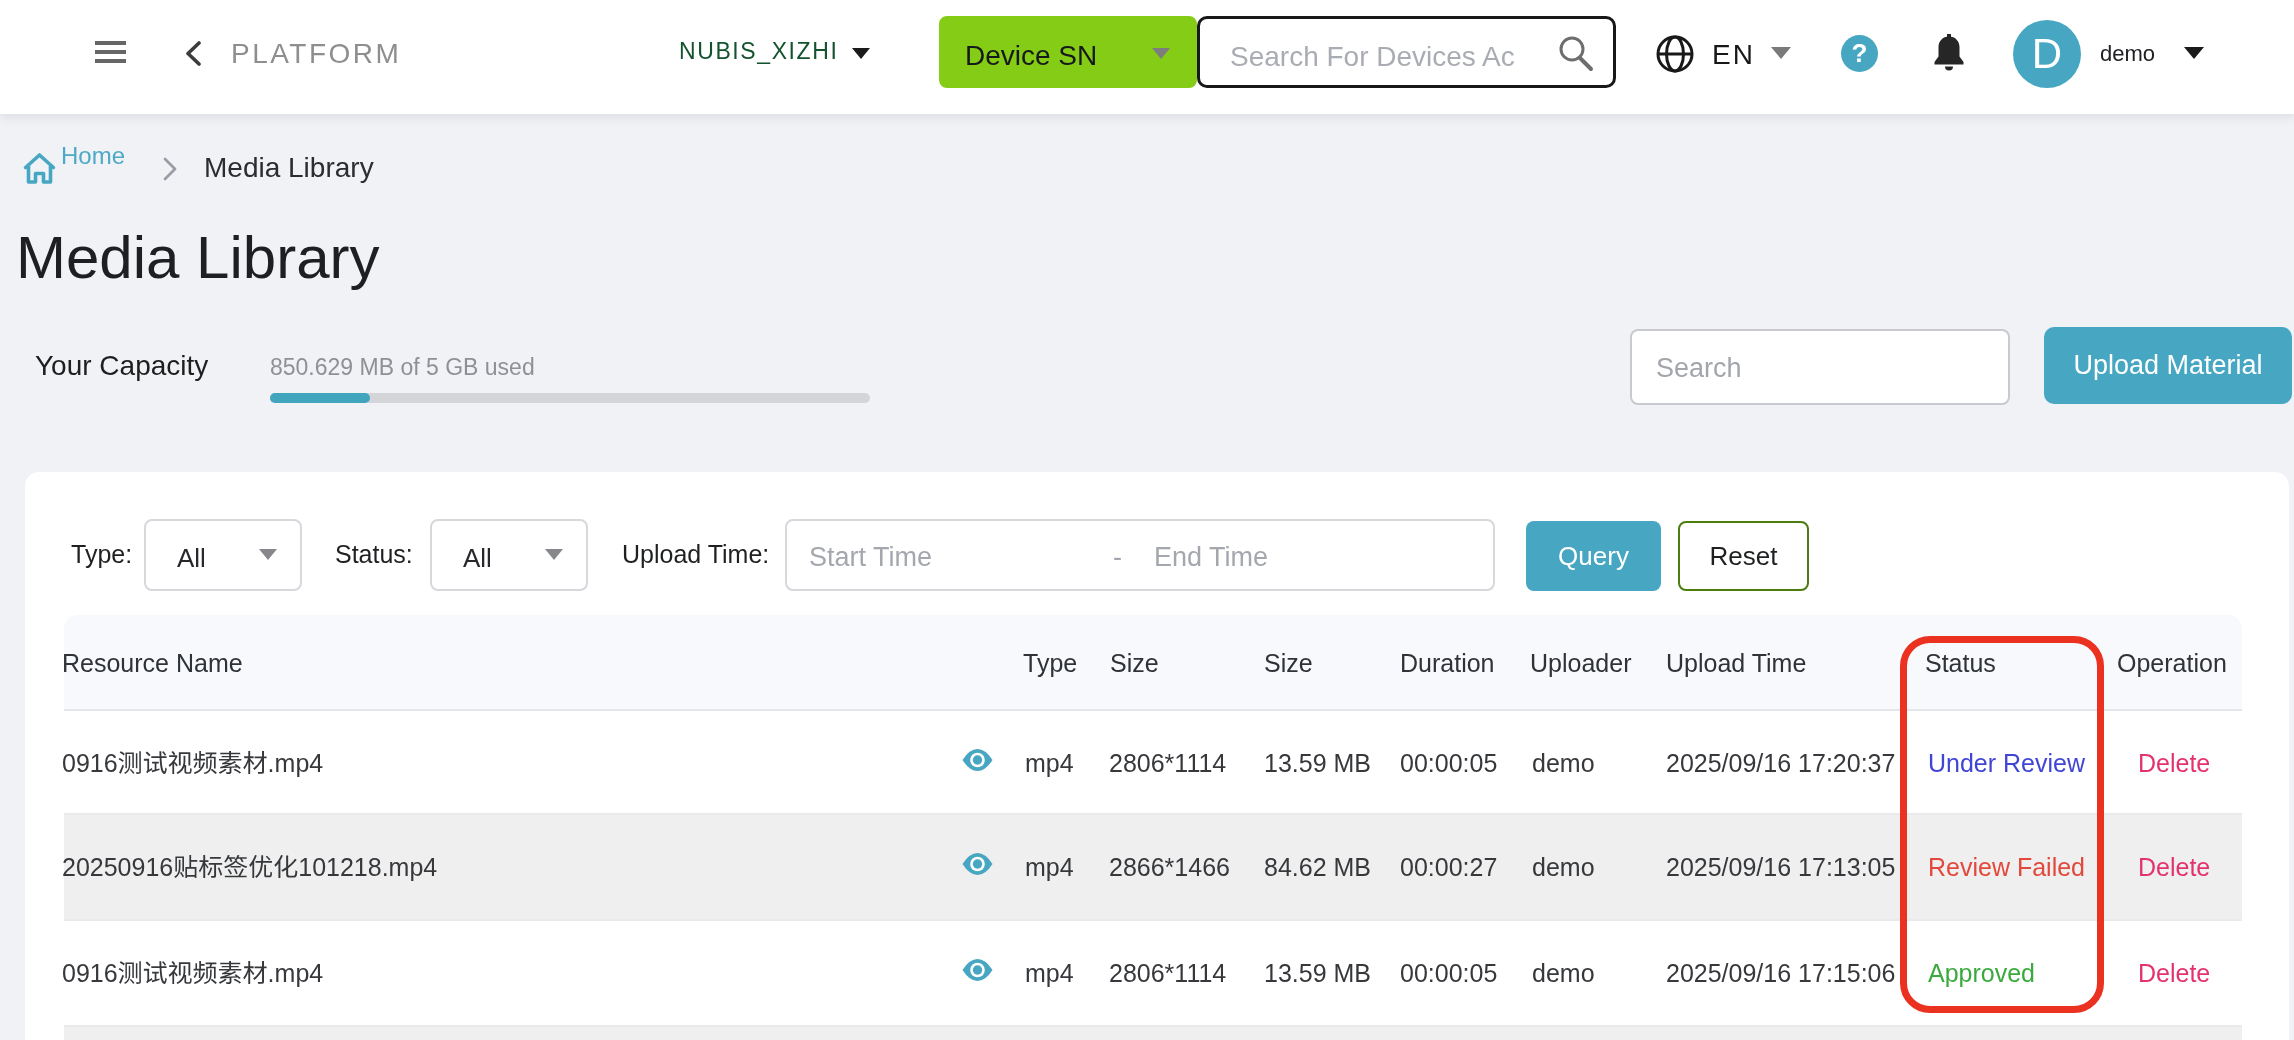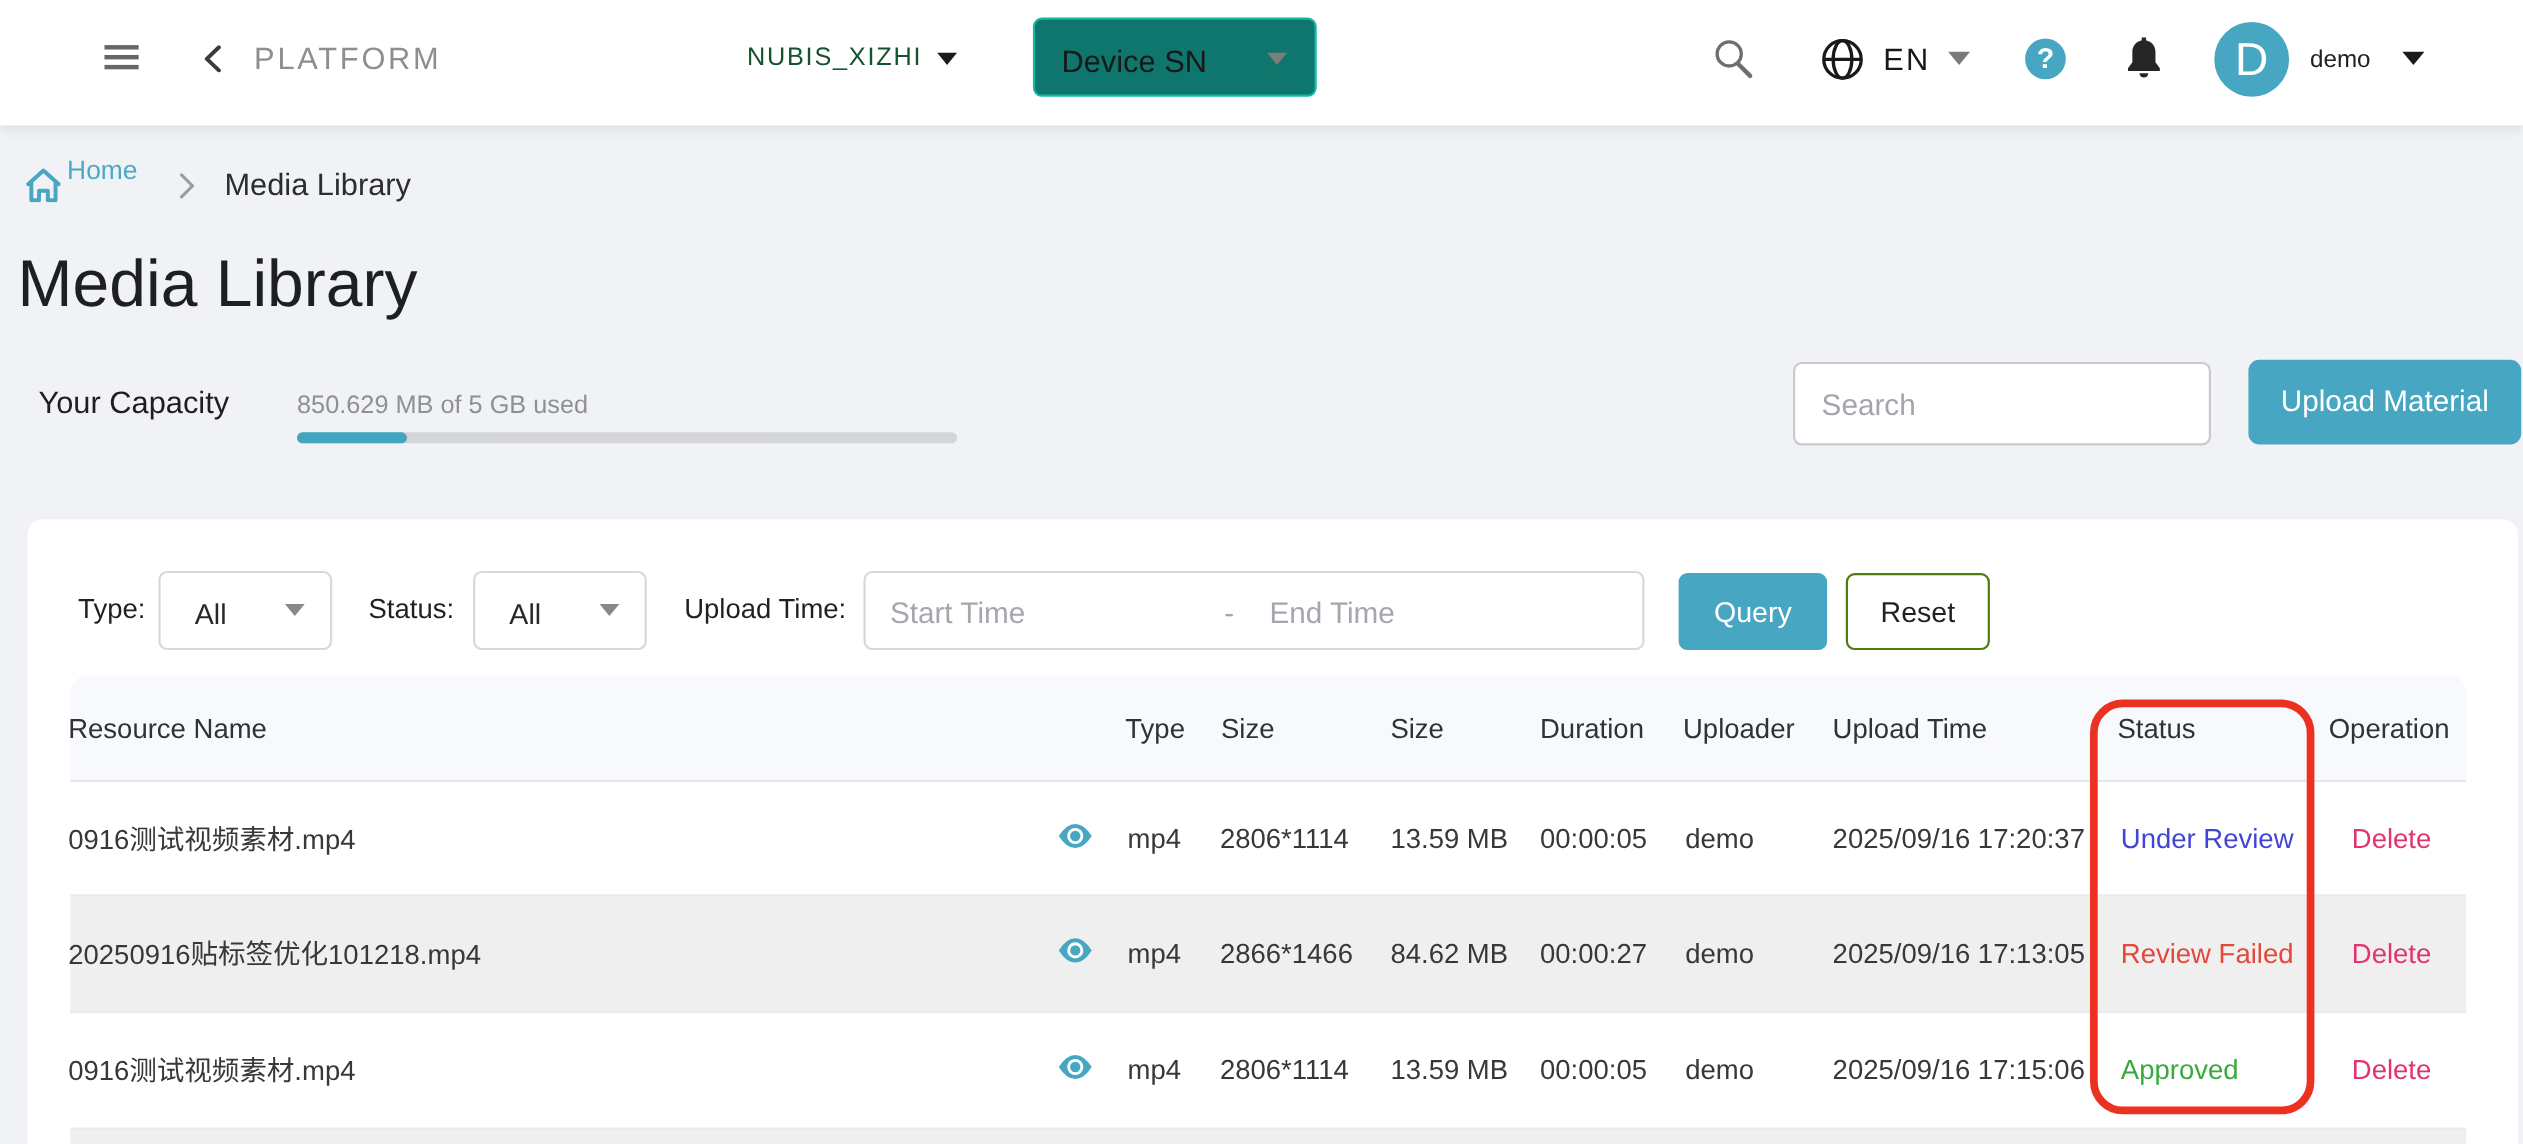--- a/index.html
+++ b/index.html
@@ -7,22 +7,22 @@
   font-family:"Liberation Sans", sans-serif; }
 .abs { position:absolute; }
 body { position:relative; }
 
 #nav { position:absolute; left:0; top:0; width:2294px; height:114px; background:#fff;
   box-shadow:0 3px 10px rgba(60,64,80,.12); z-index:5; }
 .hbar { position:absolute; left:95px; width:31px; height:4.4px; background:#666; }
 #platform { position:absolute; left:231px; top:40px; font-size:28px; color:#8e8e8e; letter-spacing:2.5px; line-height:28px; }
 #nubis { position:absolute; left:679px; top:40px; font-size:23px; color:#14532d; line-height:23px; letter-spacing:1.6px;}
 .caret { position:absolute; width:0; height:0; border-left:9px solid transparent; border-right:9px solid transparent; border-top:11px solid #1a1a1a; }
-#devsn { position:absolute; left:939px; top:16px; width:258px; height:72px; background:#0f766e;
-  border:2px solid #14b8a6; border-radius:8px; }
+#devsn { position:absolute; left:939px; top:16px; width:258px; height:72px; background:#84cc16;
+  border:2px solid #84cc16; border-radius:8px; }
 #devsn span { position:absolute; left:24px; top:22px; font-size:28px; color:#16181a; }
 #searchbox { position:absolute; left:1197px; top:16px; width:419px; height:72px; background:#fff;
   border:3px solid #17181a; border-radius:10px; }
 #searchbox span { position:absolute; left:30px; top:22px; font-size:28px; color:#a9acb2; }
 #en { position:absolute; left:1712px; top:41px; font-size:28px; color:#17181a; line-height:28px; letter-spacing:2px;text-align:right;}
 #help { position:absolute; left:1841px; top:35px; width:37px; height:37px; border-radius:50%; background:#47a7c2;
   color:#fff; font-size:26px; font-weight:bold; text-align:center; line-height:37px; }
 #avatar { position:absolute; left:2013px; top:20px; width:68px; height:68px; border-radius:50%; background:#47a7c2;
   color:#fff; font-size:42px; text-align:center; line-height:68px; }
 #demo { position:absolute; left:2100px; top:43px; font-size:22px; color:#202124; line-height:22px; }
@@ -82,20 +82,23 @@
   <svg class="abs" style="left:184px;top:41px" width="18" height="25" viewBox="0 0 18 25">
     <polyline points="15,2 4,12.5 15,23" fill="none" stroke="#3c3c3c" stroke-width="3.6" stroke-linecap="round" stroke-linejoin="round"></polyline>
   </svg>
   <div id="platform">PLATFORM</div>
   <div id="nubis">NUBIS_XIZHI</div>
   <div class="caret" style="left:852px;top:48px"></div>
   <div id="devsn">
       <span>Device SN</span>
     </div>
   <div class="caret" style="left:1152px;top:48px;border-top-color:#7d7d7d"></div>
+  <div id="searchbox">
+      <span>Search For Devices Ac</span>
+    </div>
   <svg class="abs" style="left:1556px;top:34px" width="40" height="40" viewBox="0 0 40 40">
     <circle cx="16" cy="15" r="11" fill="none" stroke="#6e6e6e" stroke-width="3"></circle>
     <line x1="24" y1="24" x2="35" y2="35" stroke="#6e6e6e" stroke-width="4" stroke-linecap="round"></line>
   </svg>
   <svg class="abs" style="left:1656px;top:35px" width="38" height="38" viewBox="0 0 38 38">
     <circle cx="19" cy="19" r="17" fill="none" stroke="#191919" stroke-width="3"></circle>
     <ellipse cx="19" cy="19" rx="8.5" ry="17" fill="none" stroke="#191919" stroke-width="3"></ellipse>
     <line x1="2" y1="19" x2="36" y2="19" stroke="#191919" stroke-width="3"></line>
   </svg>
   <div id="en">EN</div>

